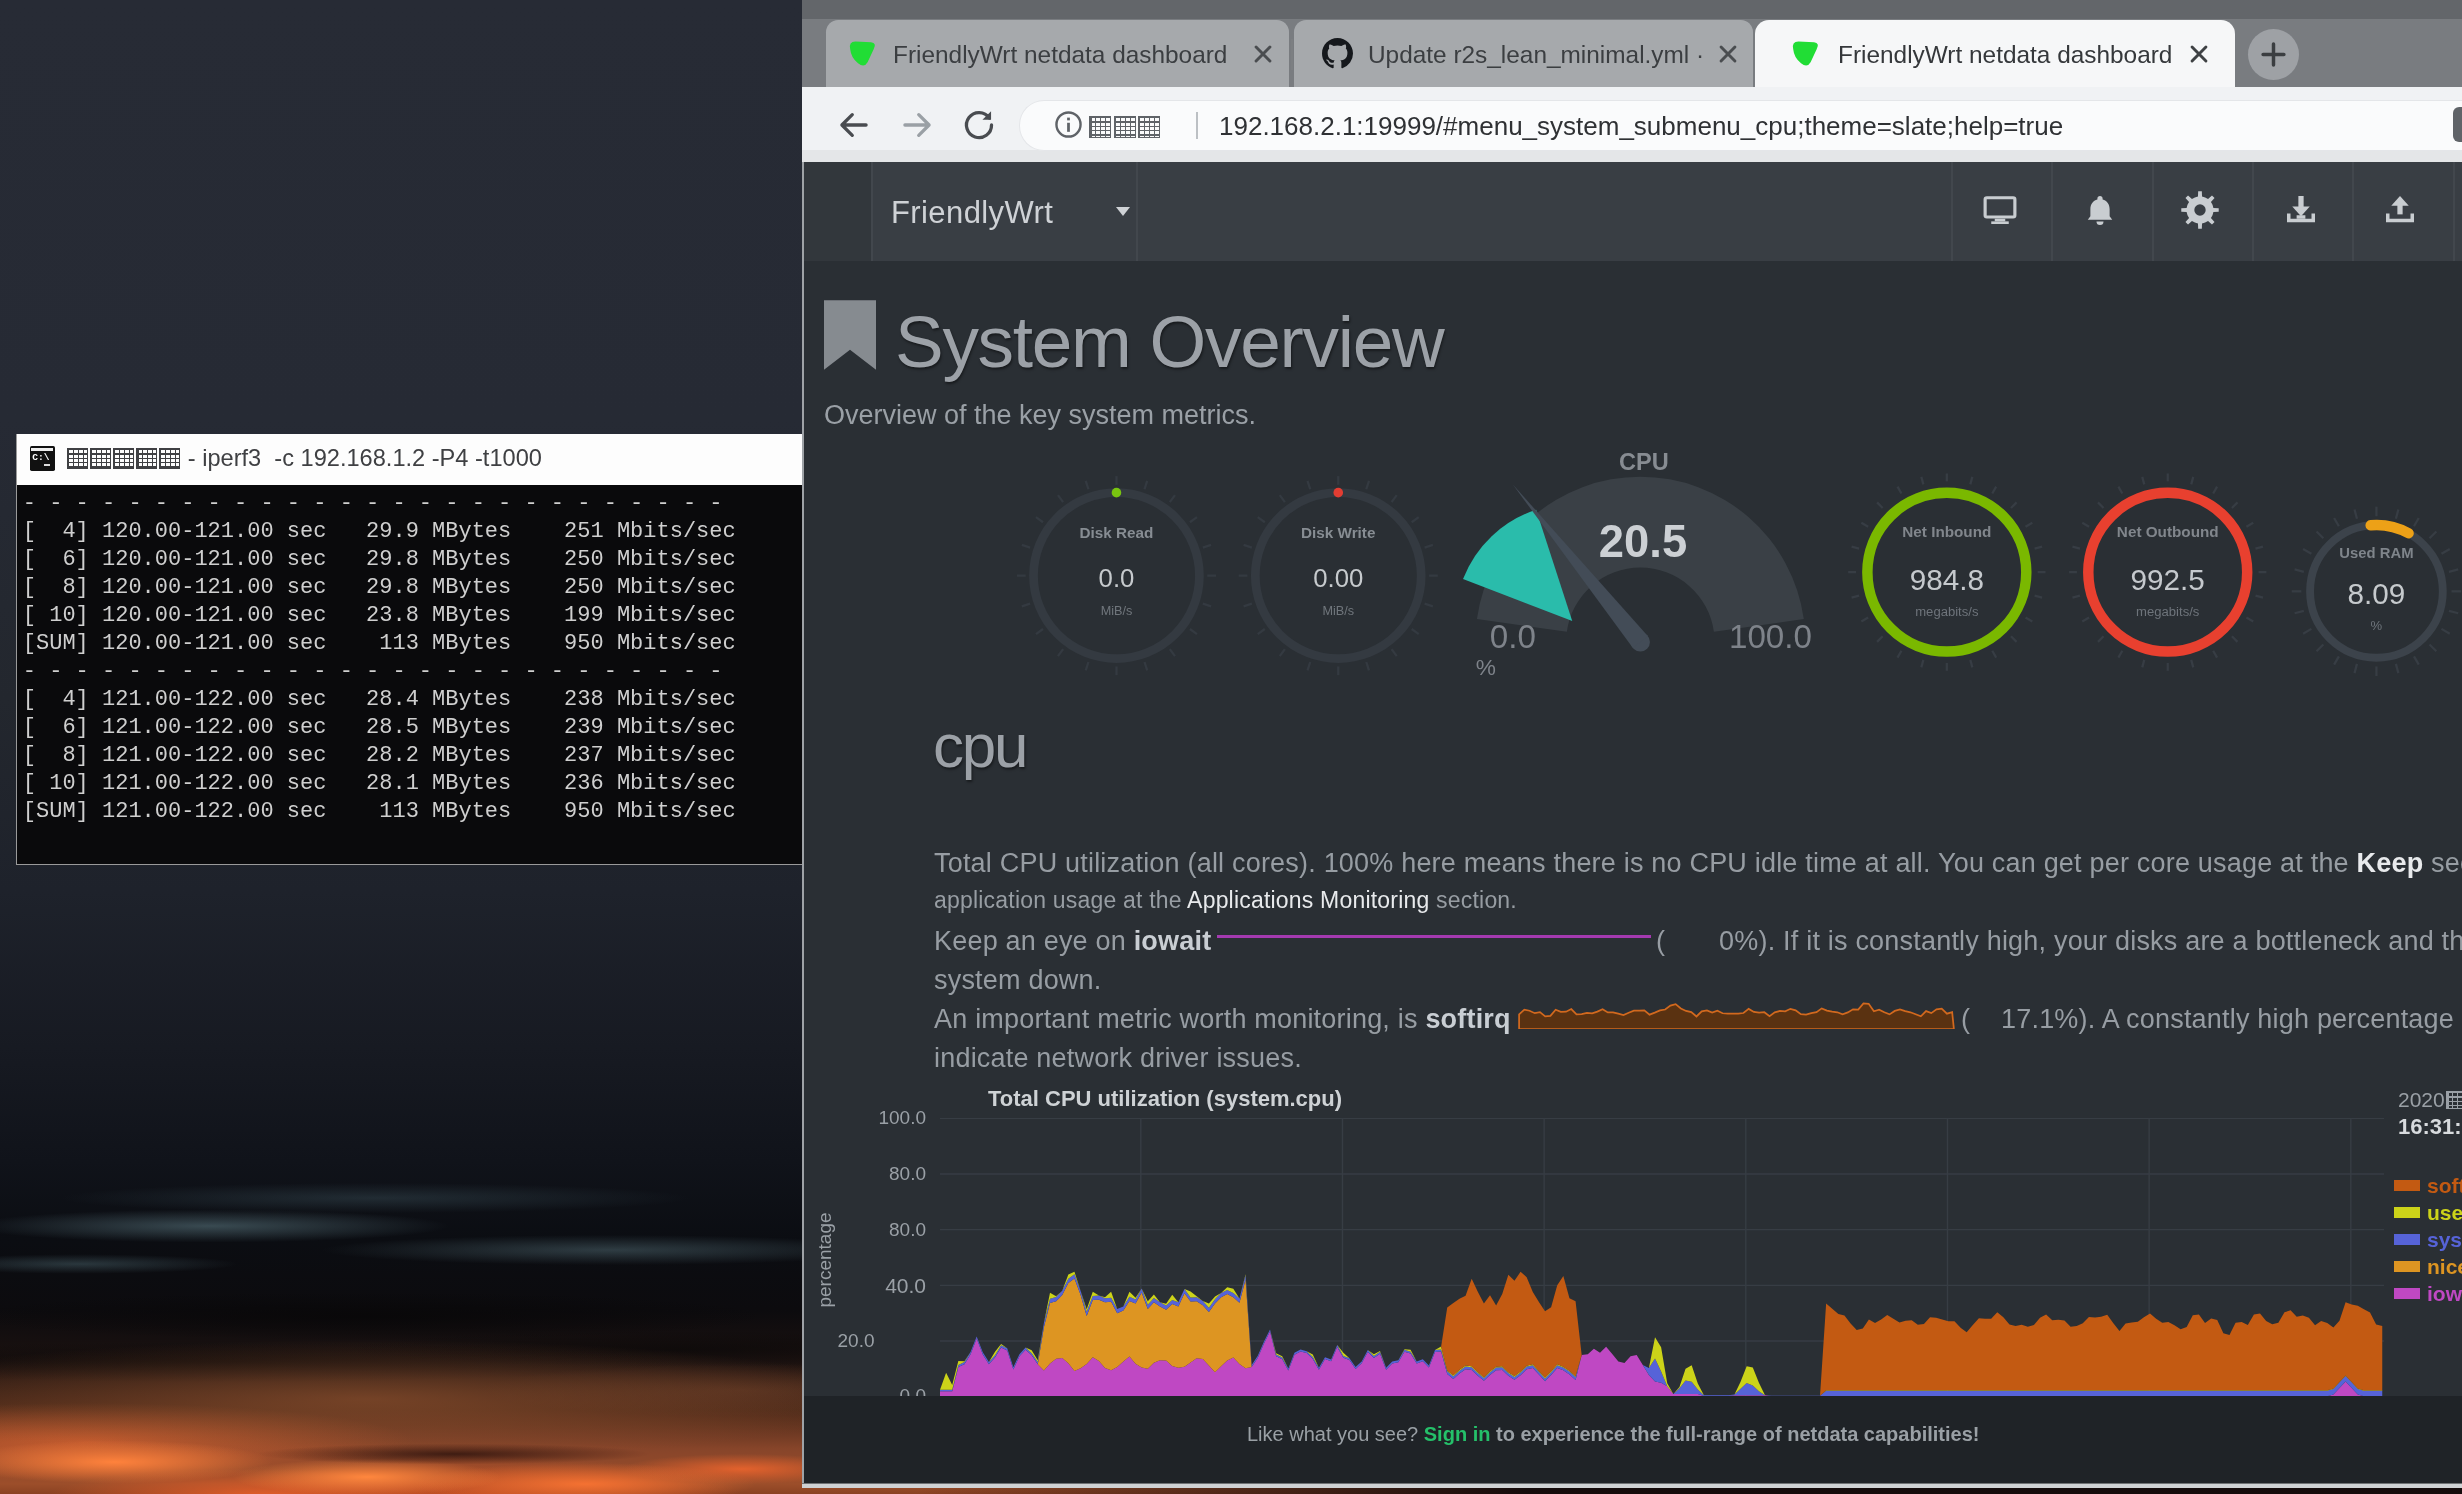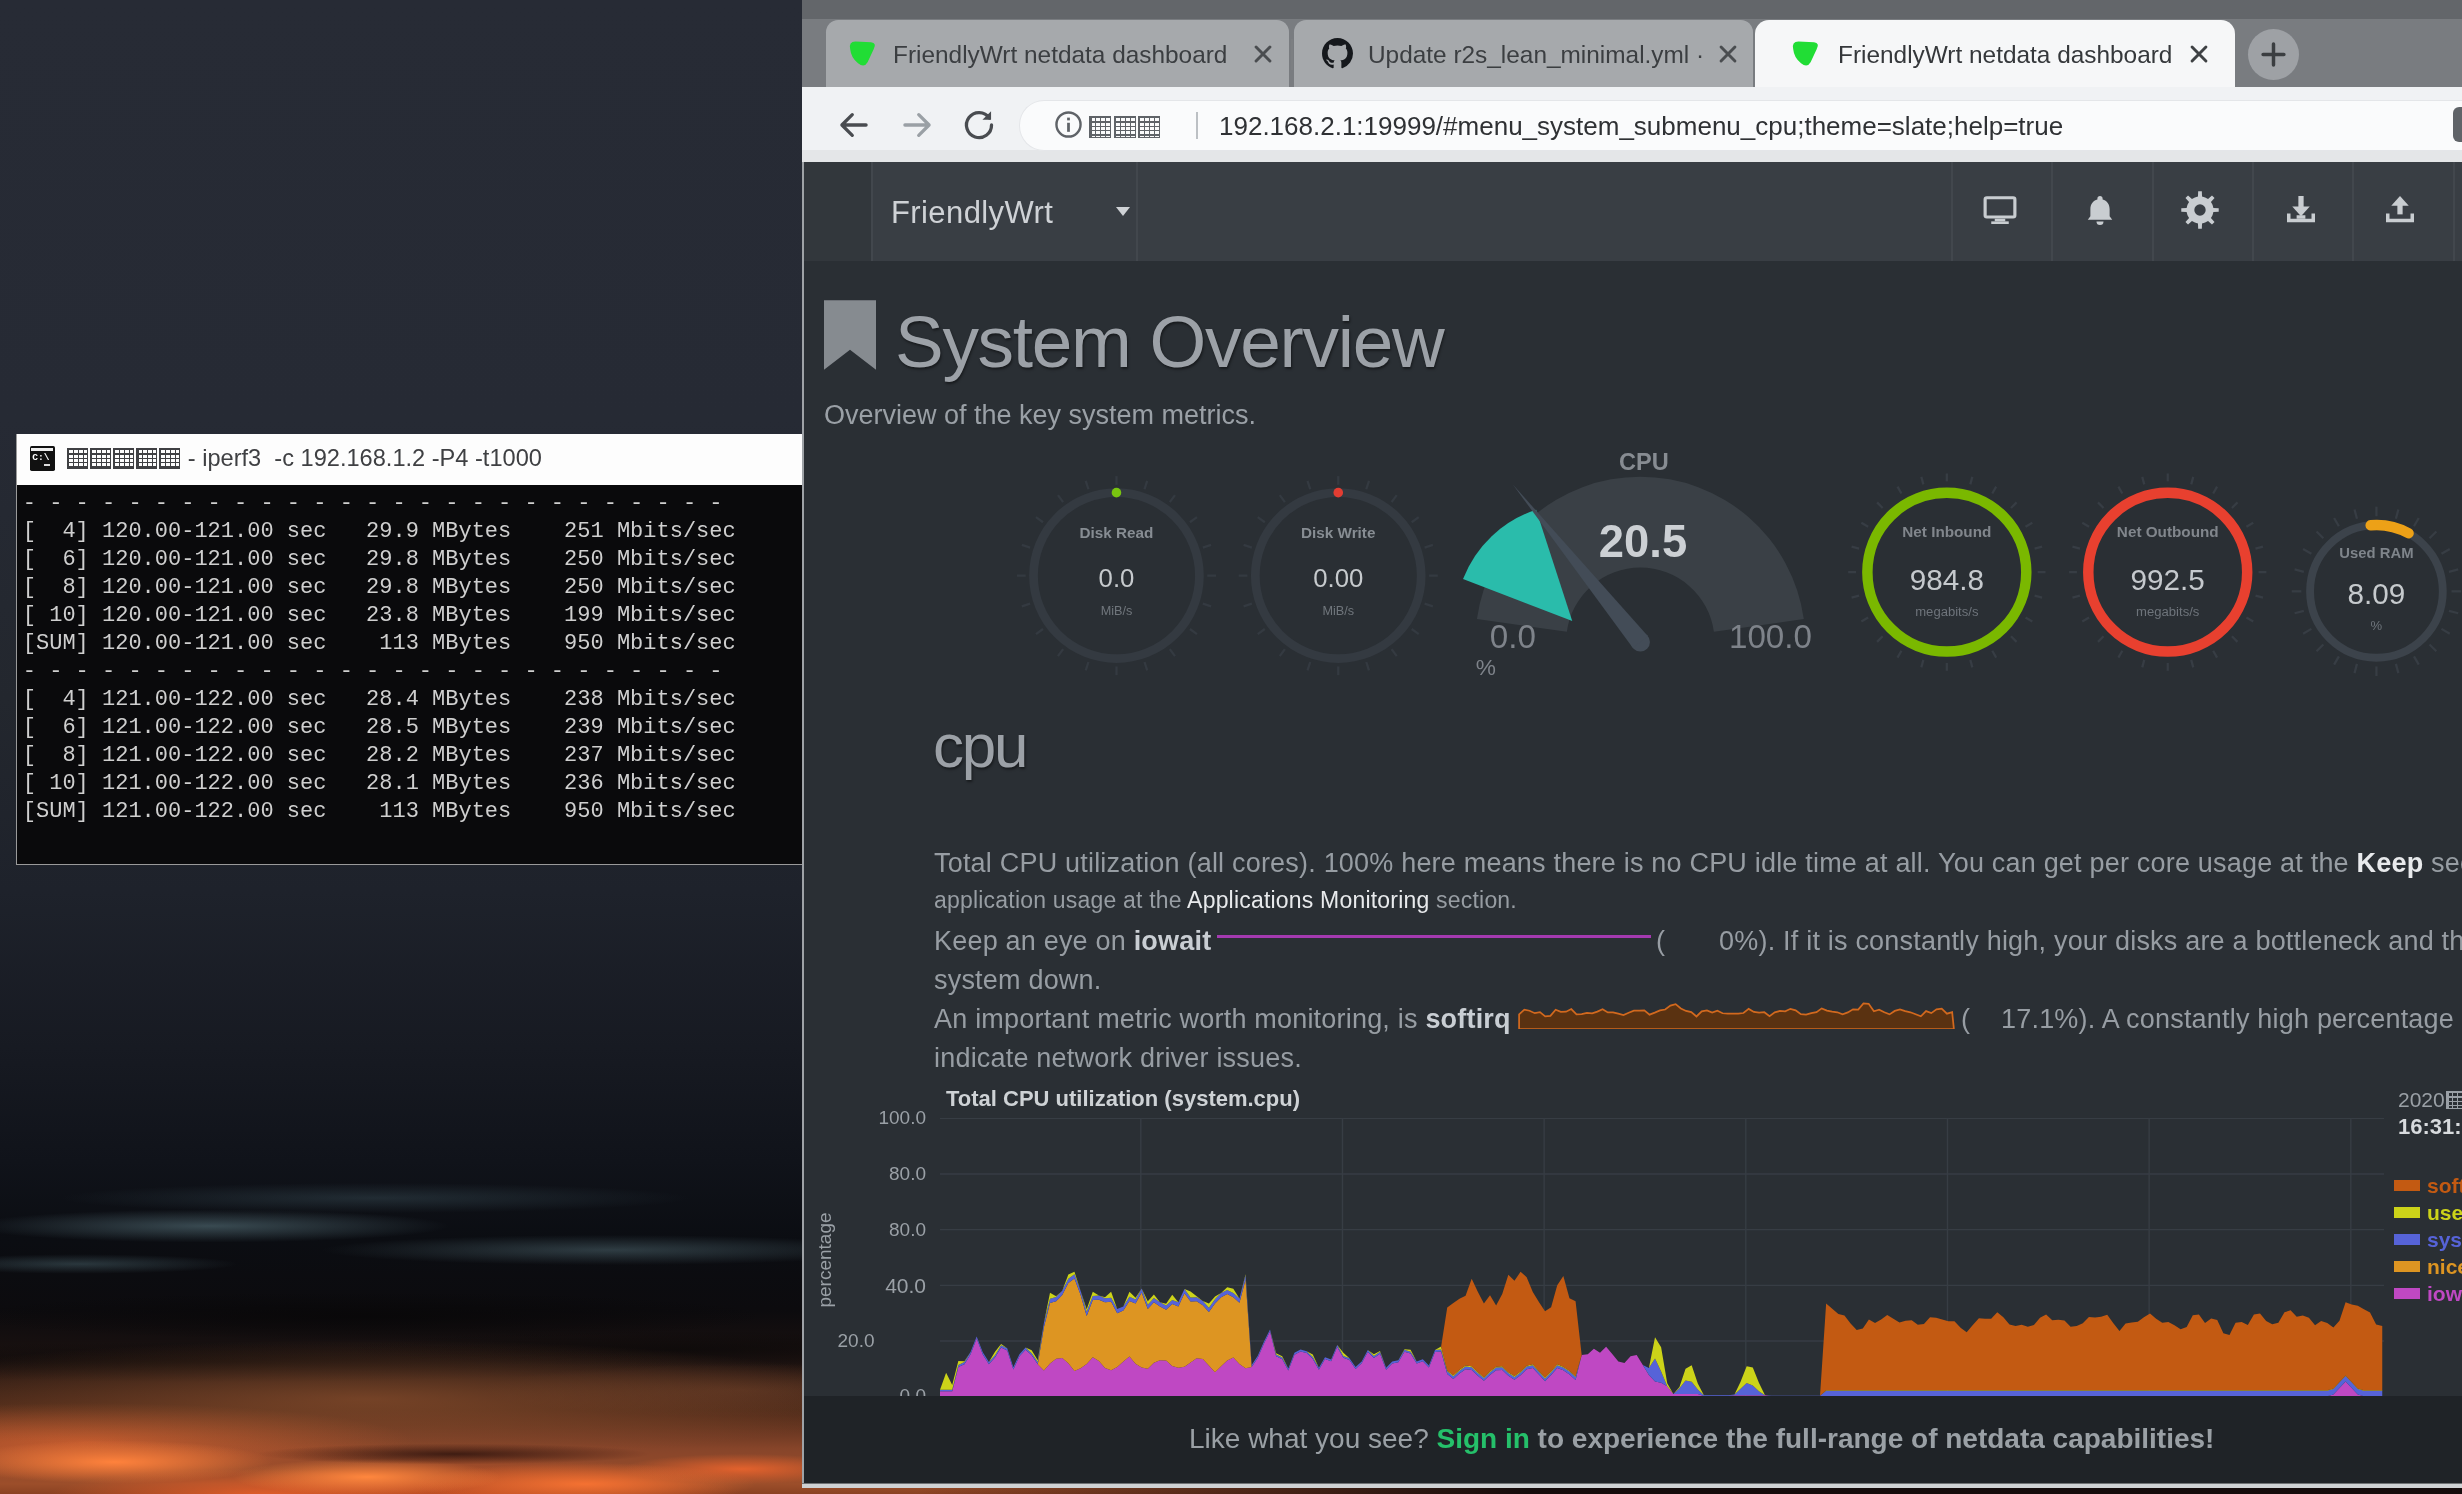--- a/index.html
+++ b/index.html
@@ -325,21 +325,21 @@
 <div class="abs" style="left:1217px;top:935px;width:434px;height:2.6px;background:#a43ab0"></div>
 <div class="abs" style="left:1656px;top:926px;font-size:27px;letter-spacing:0.2px;color:#979da3;white-space:nowrap">(&nbsp;&nbsp;&nbsp;&nbsp;&nbsp;&nbsp;&nbsp;0%). If it is constantly high, your disks are a bottleneck and they slow your</div>
 <div class="abs" style="left:934px;top:965px;font-size:27px;letter-spacing:0.2px;color:#979da3;white-space:nowrap">system down.</div>
 <div class="abs" style="left:934px;top:1004px;font-size:27px;letter-spacing:0.2px;color:#979da3;white-space:nowrap">An important metric worth monitoring, is <b style="color:#c9ced3">softirq</b></div>
 <svg style="position:absolute;left:1518px;top:989px" width="437" height="40" viewBox="0 0 500 46">
     <polygon points="0,46 0,29.2 6,23.8 12,25 18,27.8 24,26.6 30,31.4 36,30.9 42,23.9 48,26.3 54,26.1 60,23.1 66,29.2 72,28.8 78,27.4 84,28.1 90,26 96,23.2 102,27 108,26.8 114,28.3 120,29.9 126,27.3 132,24.9 138,24.9 144,24.6 150,29.5 156,27.2 162,24.6 168,23.6 174,19.1 180,17.4 186,22.4 192,25.2 198,26.6 204,31.6 210,25.7 216,24.6 222,27.2 228,25 234,27.9 240,28.2 246,28.2 252,28.3 258,27.6 264,22.9 270,26.4 276,27.2 282,26.7 288,31.2 294,26.8 300,25.3 306,25.7 312,22.8 318,24.5 324,29 330,29.4 336,27.7 342,26.6 348,22.3 354,24.8 360,26 366,26.8 372,29 378,26.9 384,23.3 390,23.7 396,16.6 402,17 408,25.6 414,23.7 420,26.8 426,29.2 432,25.2 438,23.5 444,25.4 450,26.8 456,29.1 462,31.4 468,25.4 474,27.7 480,23.4 486,22.5 492,28.4 498,26.7 500,46" fill="#5a3211" stroke="#d2691e" stroke-width="2"></polygon>
   </svg>
 <div class="abs" style="left:1961px;top:1004px;font-size:27px;letter-spacing:0.2px;color:#979da3;white-space:nowrap">(&nbsp;&nbsp;&nbsp;&nbsp;17.1%). A constantly high percentage of softirq may</div>
 <div class="abs" style="left:934px;top:1043px;font-size:27px;letter-spacing:0.2px;color:#979da3;white-space:nowrap">indicate network driver issues.</div>
 
-<div class="abs" style="left:946px;top:1086px;font-size:22px;font-weight:bold;color:#ced2d5">Total CPU utilization (system.cpu)</div>
+<div class="abs" style="left:988px;top:1086px;font-size:22px;font-weight:bold;color:#ced2d5">Total CPU utilization (system.cpu)</div>
 <div class="abs" style="left:2398px;top:1088px;font-size:21px;color:#9aa0a6;white-space:nowrap">2020<span class="cj"></span>3</div>
 <div class="abs" style="left:2398px;top:1114px;font-size:22px;font-weight:bold;color:#d8dbde;white-space:nowrap">16:31:2</div>
 
 <div class="abs" style="left:786px;top:1107px;width:140px;text-align:right;font-size:19px;color:#9aa0a6">100.0</div>
 <div class="abs" style="left:786px;top:1163px;width:140px;text-align:right;font-size:19px;color:#9aa0a6">80.0</div>
 <div class="abs" style="left:786px;top:1219px;width:140px;text-align:right;font-size:19px;color:#9aa0a6">80.0</div>
 <div class="abs" style="left:786px;top:1274px;width:140px;text-align:right;font-size:21px;color:#9aa0a6">40.0</div>
 <div class="abs" style="left:786px;top:1330px;width:140px;text-align:center;font-size:19px;color:#9aa0a6">20.0</div>
 <div class="abs" style="left:786px;top:1385px;width:140px;text-align:right;font-size:19px;color:#9aa0a6">0.0</div>
 <div class="abs" style="left:777px;top:1249px;font-size:19px;color:#9aa0a6;transform:rotate(-90deg)">percentage</div>
@@ -369,18 +369,18 @@
 <div class="abs" style="left:2394px;top:1207px;width:26px;height:11.4px;background:#ccd319"></div>
 <div class="abs" style="left:2427px;top:1201px;font-size:21px;font-weight:bold;color:#ccd319;white-space:nowrap">user</div>
 <div class="abs" style="left:2394px;top:1234px;width:26px;height:11.4px;background:#5663d8"></div>
 <div class="abs" style="left:2427px;top:1228px;font-size:21px;font-weight:bold;color:#5663d8;white-space:nowrap">system</div>
 <div class="abs" style="left:2394px;top:1261px;width:26px;height:11.4px;background:#dd9522"></div>
 <div class="abs" style="left:2427px;top:1255px;font-size:21px;font-weight:bold;color:#dd9522;white-space:nowrap">nice</div>
 <div class="abs" style="left:2394px;top:1288px;width:26px;height:11.4px;background:#bf48c3"></div>
 <div class="abs" style="left:2427px;top:1282px;font-size:21px;font-weight:bold;color:#bf48c3;white-space:nowrap">iowait</div>
 
 <div class="abs" style="left:804px;top:1396px;width:1658px;height:88px;background:#1f2327"></div>
-<div class="abs" style="left:1189px;top:1423px;font-size:28px;color:#9aa0a5;white-space:nowrap">Like what you see? <b style="color:#25c06a">Sign in</b> <b>to experience the full-range of netdata capabilities!</b></div>
+<div class="abs" style="left:1247px;top:1423px;font-size:20px;color:#9aa0a5;white-space:nowrap">Like what you see? <b style="color:#25c06a">Sign in</b> <b>to experience the full-range of netdata capabilities!</b></div>
 
 <div class="abs" style="left:802px;top:162px;width:1.7px;height:1322px;background:#9ea2a6"></div>
 <div class="abs" style="left:802px;top:1483px;width:1660px;height:0.9px;background:#6f7274"></div>
 <div class="abs" style="left:802px;top:1484px;width:1660px;height:4.4px;background:#cfd2d4"></div>
 
 
 </body></html>

